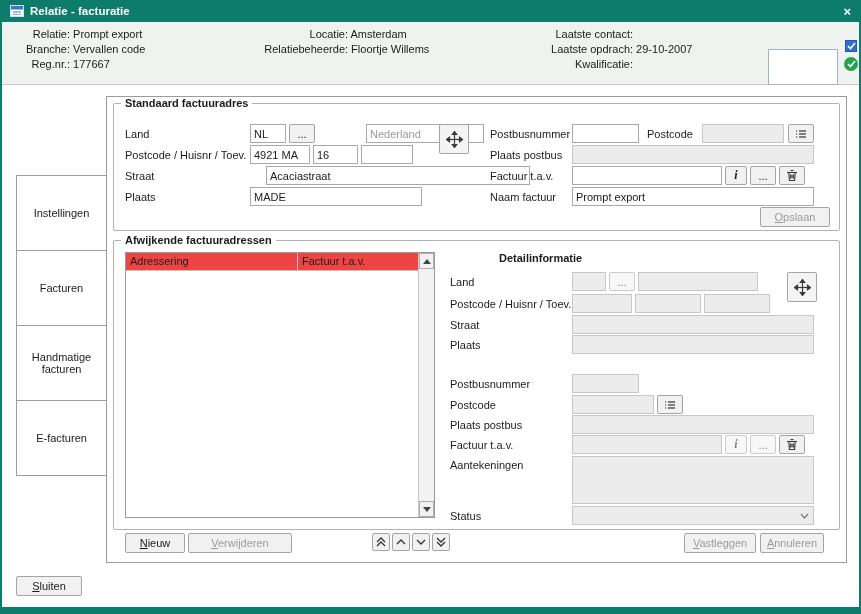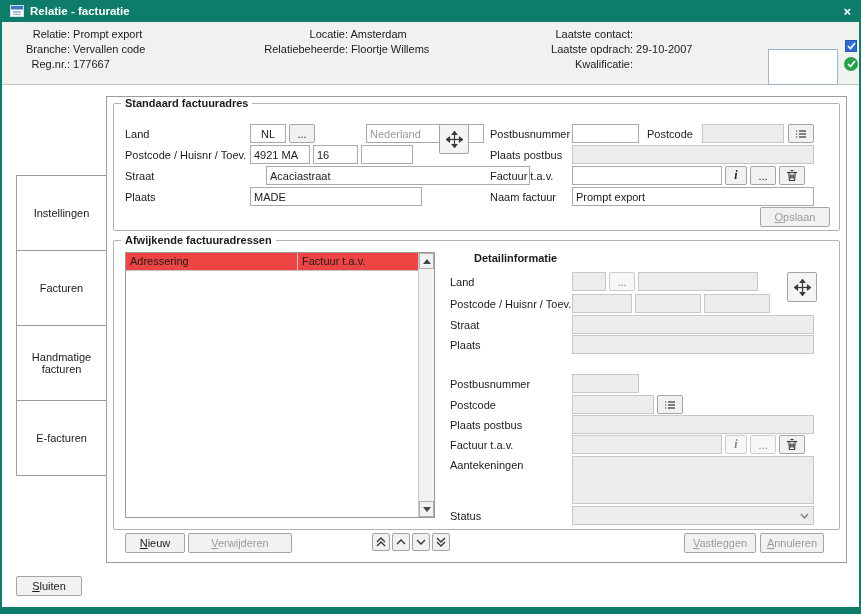--- a/index.html
+++ b/index.html
@@ -143,21 +143,21 @@
       <span>Handmatige facturen</span>
     </div>
   <div class="tab" style="top:400px">
       <span>E-facturen</span>
     </div>
 
   <div class="group" style="left:111px; top:103px; width:727px; height:128px;"></div>
   <span class="legend" style="left:119px; top:97px;">Standaard factuuradres</span>
 
   <span class="lbl" style="left:123px; top:128px;">Land</span>
-  <input class="inp" style="left: 248px; top: 124px; width: 36px; text-align: center;" value="NL">
+  <input class="inp" style="left: 248px; top: 124px; width: 36px;" value="NL">
   <div class="sq" style="left:287px; top:124px; width:26px;">...</div>
   <input class="inp ro" style="left: 316px; top: 124px; width: 118px;" value="Nederland">
   <div class="movebtn" style="left:437px; top:124px;">
     <svg width="17" height="17" viewBox="0 0 17 17">
         <g stroke="#3a3a3a" stroke-width="1.2" fill="#3a3a3a">
           <line x1="8.5" y1="3" x2="8.5" y2="14"></line>
           <line x1="3" y1="8.5" x2="14" y2="8.5"></line>
           <polygon points="8.5,0.5 6.3,3.5 10.7,3.5"></polygon>
           <polygon points="8.5,16.5 6.3,13.5 10.7,13.5"></polygon>
           <polygon points="0.5,8.5 3.5,6.3 3.5,10.7"></polygon>
@@ -235,21 +235,21 @@
           </svg>
       </div>
       <div class="sbtn" style="bottom:0;">
         <svg width="8" height="5" viewBox="0 0 8 5">
             <polygon points="0,0 8,0 4,5" fill="#444444"></polygon>
           </svg>
       </div>
     </div>
   </div>
 
-  <div class="dtitle" style="left:436px; top:252px;padding-left:36px;">Detailinformatie</div>
+  <div class="dtitle" style="left:461px; top:252px;padding-left:36px;">Detailinformatie</div>
 
   <span class="lbl" style="left:448px; top:276px;">Land</span>
   <input class="inp dis" style="left: 570px; top: 272px; width: 34px;">
   <div class="sq dis" style="left:607px; top:272px; width:26px;">...</div>
   <input class="inp dis" style="left: 636px; top: 272px; width: 120px;">
   <div class="movebtn" style="left:785px; top:272px;">
     <svg width="17" height="17" viewBox="0 0 17 17">
         <g stroke="#3a3a3a" stroke-width="1.2" fill="#3a3a3a">
           <line x1="8.5" y1="3" x2="8.5" y2="14"></line>
           <line x1="3" y1="8.5" x2="14" y2="8.5"></line>

